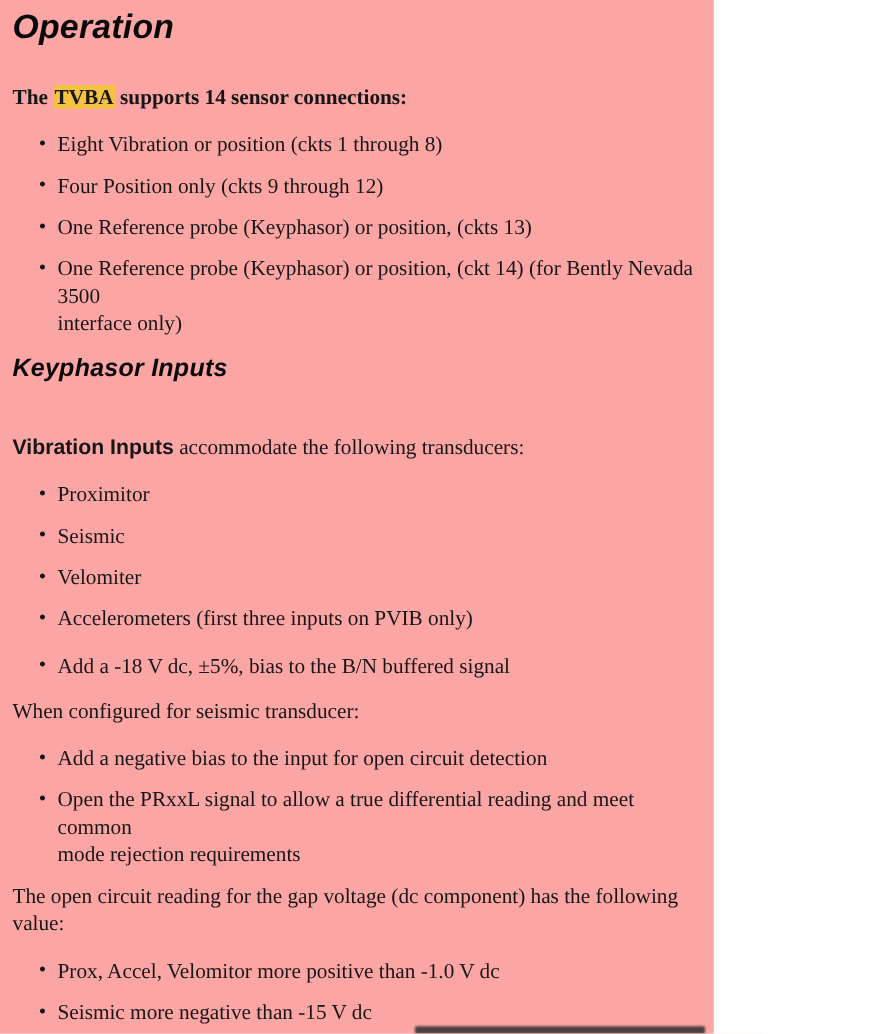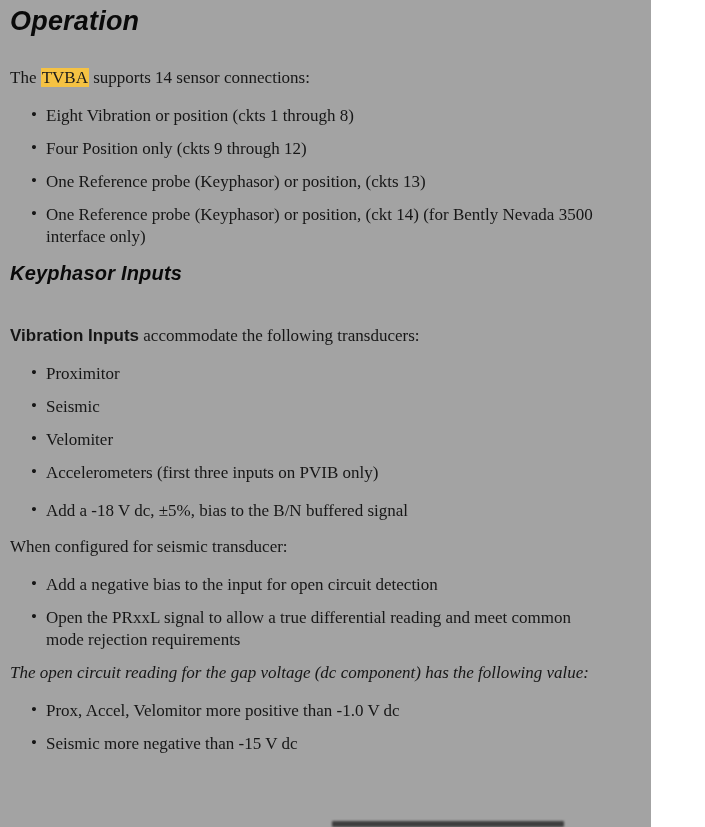--- a/index.html
+++ b/index.html
@@ -1,21 +1,21 @@
 <!DOCTYPE html>
 <html><head>
 <meta charset="utf-8">
 <style>
   * { box-sizing: border-box; }
   html, body { margin: 0; padding: 0; background: #ffffff; }
   .page {
     position: relative;
-    width: 651px;
+    width: 571px;
     height: 827px;
-    background: #a3a3a3;
+    background: #fca5a5;
     padding: 6px 8px 0 10px;
     overflow: hidden;
     color: #161616;
   }
   .h1 {
     font: italic 700 27px/1.15 "Liberation Sans", sans-serif;
     color: #0a0a0a;
     margin: 0;
     letter-spacing: 0.2px;
   }
@@ -49,24 +49,24 @@
     margin: 0 0 11px 0;
     font: 17px/22px "Liberation Serif", serif;
   }
   ul.bullets li .marker {
     position: absolute;
     left: 21px;
     top: -1px;
     font-size: 17px;
   }
   ul.bullets li .bt { white-space: pre-line; }
-  .mt30 { margin-top: 30px; }
+  .mt30 { margin-top: 30px; font-weight: bold; }
   .mt24 { margin-top: 40px; }
   .mt14 { margin-top: 14px; }
-  .mt8  { margin-top: 8px; font-style: italic; }
+  .mt8  { margin-top: 8px; }
   .mt2  { margin-top: 2px; }
   .artifact {
     position: absolute;
     left: 332px;
     top: 821px;
     width: 232px;
     height: 6px;
     background: rgba(45, 45, 45, 0.85);
     filter: blur(0.8px);
     border-radius: 1px;

